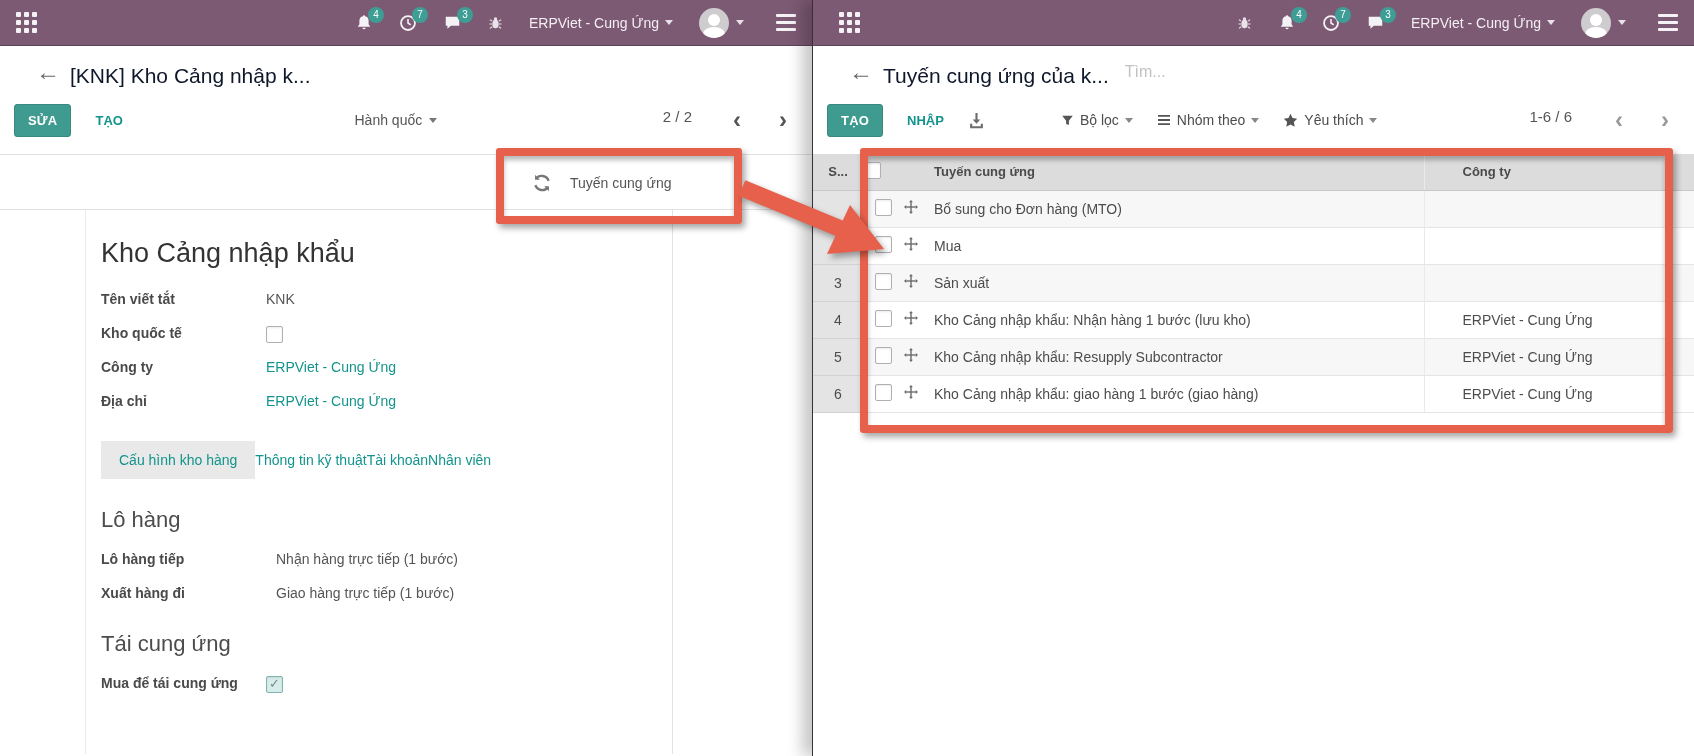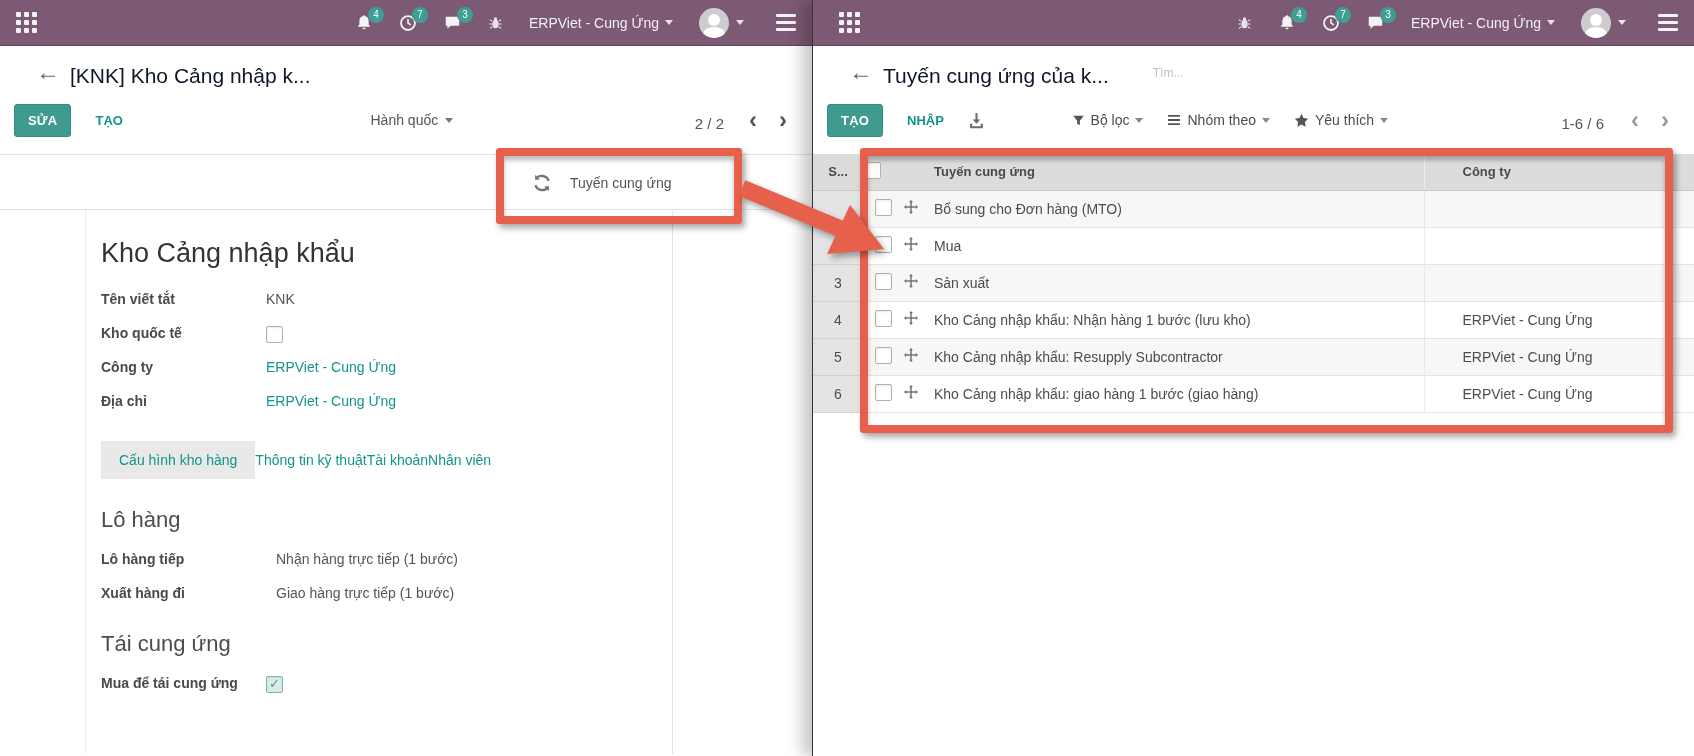--- a/index.html
+++ b/index.html
@@ -25,34 +25,34 @@
   .avatar{width:30px;height:30px;border-radius:50%;background:#cfcccf;position:relative;overflow:hidden;}
   .avatar i{position:absolute;left:50%;top:6px;transform:translateX(-50%);width:12px;height:12px;border-radius:50%;background:#fff;}
   .avatar b{position:absolute;left:50%;top:19px;transform:translateX(-50%);width:22px;height:14px;border-radius:50% 50% 0 0;background:#fff;}
   .hamb{display:flex;flex-direction:column;gap:4px;cursor:pointer;}
   .hamb i{width:20px;height:3px;background:#f5f2f5;border-radius:1px;}
   
   .crumb-row{height:52px;display:flex;align-items:center;padding:0 0 0 36px;background:#fff;}
   .back-arrow{font-size:24px;font-weight:bold;color:#666;margin-right:10px;cursor:pointer;line-height:1;}
   .crumb{font-size:21px;color:#0f172a;white-space:nowrap;margin-top:7px;}
   .searchbox{margin-left:14px;}
-  .searchbox input{border:none;outline:none;font-size:12px;color:#4c1d95;width:130px;font-family:inherit;margin-left:28px;}
+  .searchbox input{border:none;outline:none;font-size:16px;color:#4c1d95;width:130px;font-family:inherit;}
   .searchbox input::placeholder{color:#c2c2c2;}
   
   .toolbar{height:44px;display:flex;align-items:center;padding:0 14px;background:#fff;}
   .btn-primary{background:#3f9a90;color:#fff;font-size:13px;font-weight:bold;border:1px solid #38897f;
     padding:8px 13px;border-radius:3px;cursor:pointer;letter-spacing:.2px;}
   .btn-link{color:#12948c;font-size:13px;font-weight:bold;margin-left:18px;cursor:pointer;background:none;border:none;font-family:inherit;}
   .tool-ic{margin-left:18px;cursor:pointer;display:inline-flex;}
   .action-menu{margin:0 auto;font-size:14px;color:#555;display:flex;align-items:center;gap:7px;cursor:pointer;}
   .action-menu .caret{border-top-color:#777;}
   .filters{display:flex;align-items:center;gap:24px;margin:0 auto;font-size:14px;color:#4c4c4c;justify-content:flex-end;}
   .filter-item{display:flex;align-items:center;gap:6px;cursor:pointer;white-space:nowrap;}
   .filter-item .caret{border-top-color:#888;}
-  .pager{display:flex;align-items:flex-end;font-size:15px;color:#555;gap:0;}
+  .pager{display:flex;align-items:flex-start;font-size:15px;color:#555;gap:16px;}
   .pager .pg{white-space:nowrap;}
   .chev{font-size:24px;color:#555;cursor:pointer;padding:0 11px;line-height:1;font-weight:bold;}
   .chev.dis{color:#9a9a9a;}
   
   .status-band{margin-top:12px;height:56px;border-top:1px solid #e2e2e2;border-bottom:1px solid #e2e2e2;position:relative;background:#fff;}
   .smart-btn{position:absolute;right:66px;top:4px;width:238px;height:47px;display:flex;align-items:center;gap:16px;
     padding-left:22px;background:#fff;cursor:pointer;border:none;font-family:inherit;}
   .smart-btn .lbl{font-size:14px;color:#555;}
   .sheet{margin-left:85px;width:588px;border-left:1px solid #ececec;border-right:1px solid #e3e3e3;
     min-height:544px;padding:22px 0 40px 15px;background:#fff;}

